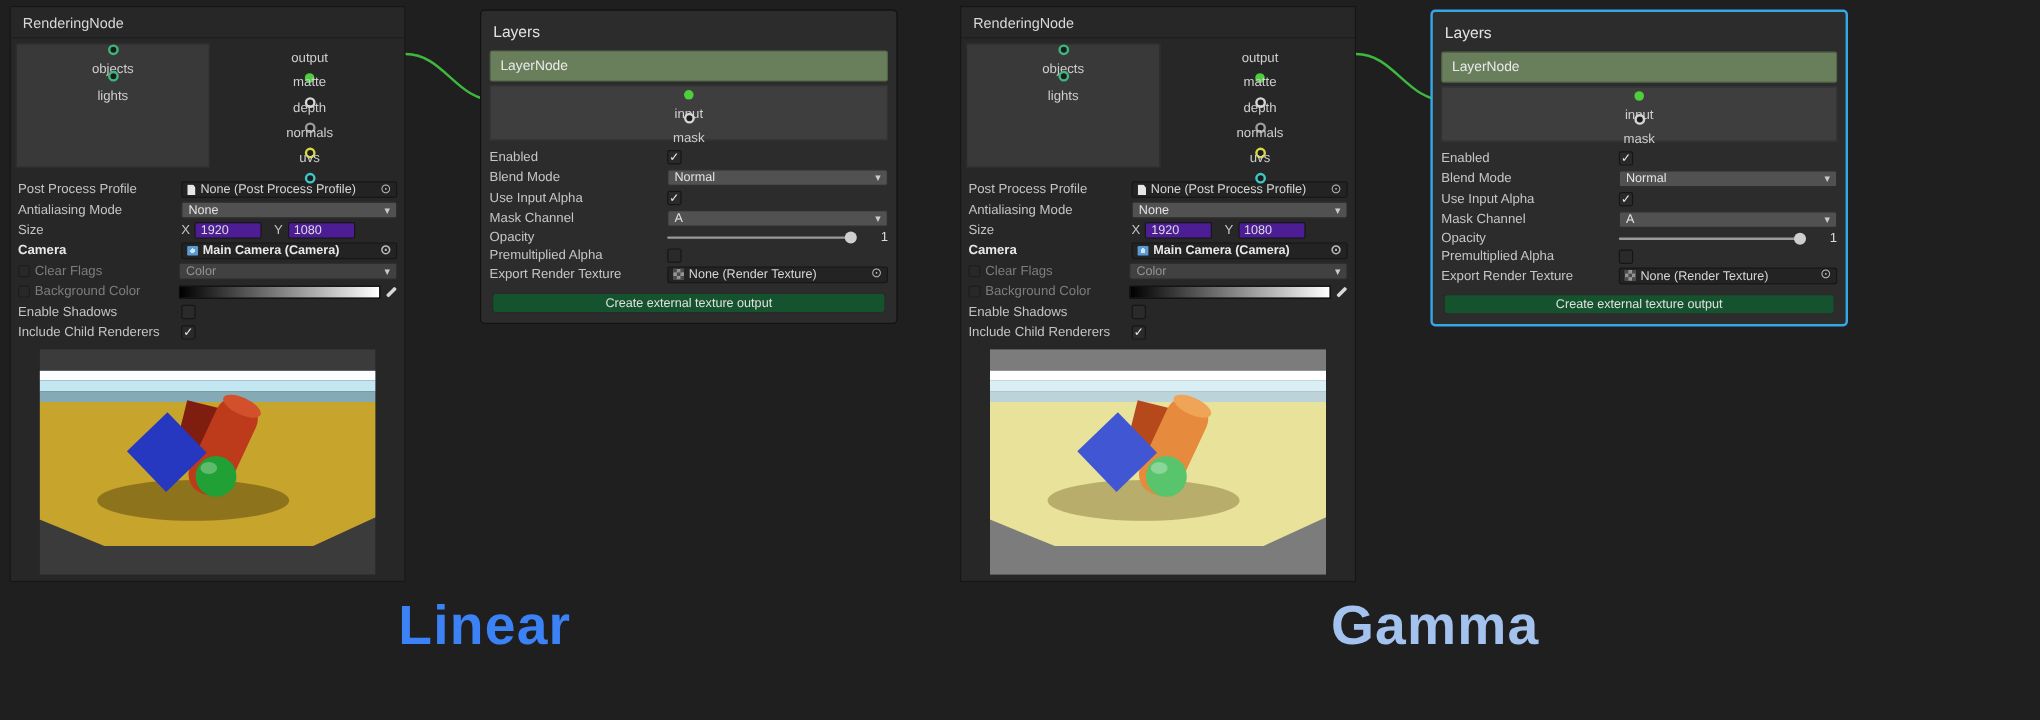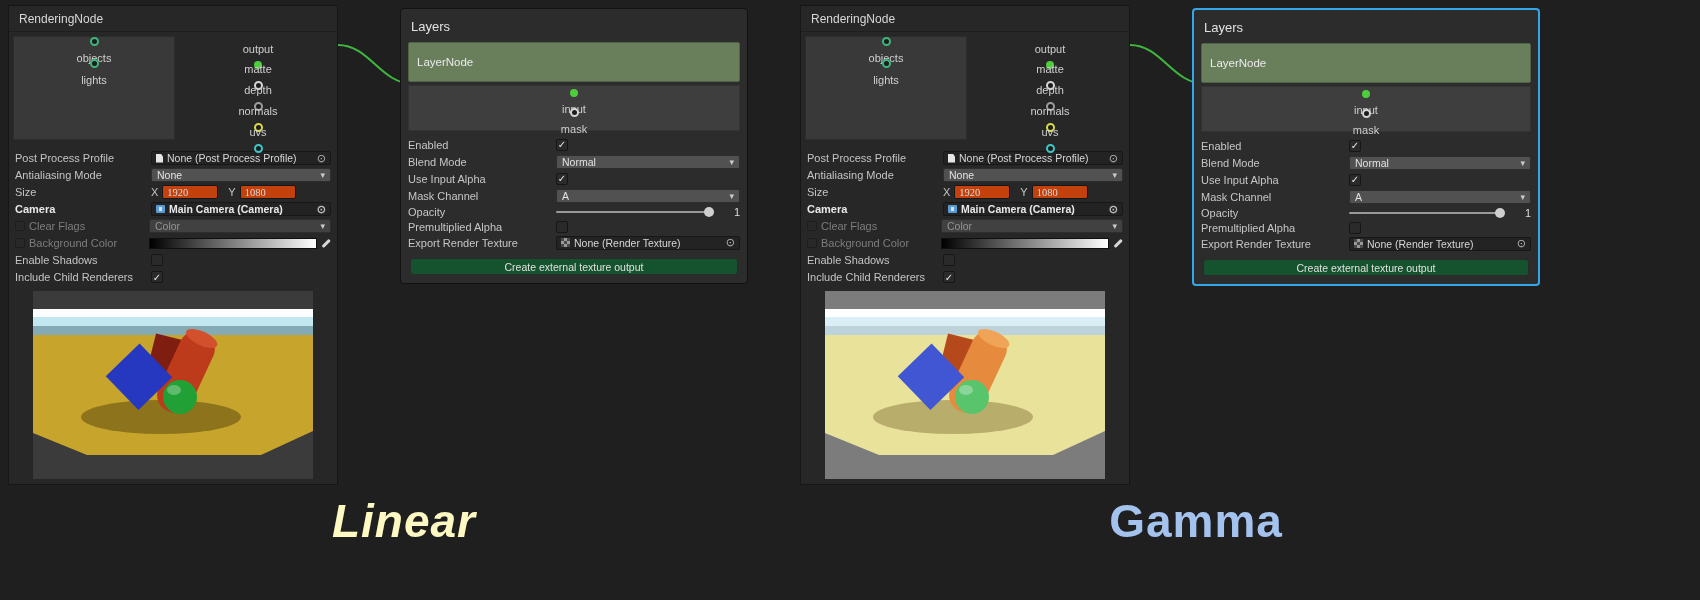--- a/index.html
+++ b/index.html
@@ -33,22 +33,22 @@
   .objfield { flex:1; display:flex; align-items:center; gap:4px; height:14px;
     background:#232323; border:1px solid #171717; border-radius:2px; padding:0 4px; color:#d6d6d6; min-width:0; }
   .objtext { flex:1; white-space:nowrap; overflow:hidden; font-size:10.5px; }
   .picker { flex:none; color:#b9b9b9; font-size:11px; line-height:11px; cursor:pointer; }
   .dropdown { flex:1; display:flex; align-items:center; height:14px; background:#515151;
     border:1px solid #2e2e2e; border-radius:2px; padding:0 5px; color:#e2e2e2; font-size:10.5px; min-width:0; }
   .dropdown .ddtext { flex:1; white-space:nowrap; overflow:hidden; }
   .dropdown.dim { background:#414141; color:#949494; }
   .dd-arrow { flex:none; font-size:9px; color:#cccccc; }
   .axis { flex:none; margin:0 4px 0 0; color:#c4c4c4; }
-  .numfield { flex:none; width:56px; height:14px; line-height:13px; background:#c2410c;
-    border:1px solid #171717; border-radius:2px; padding:0 4px; margin-right:10px; color:#dcdcdc; font-size:10.5px;font-family:Liberation Serif, serif; }
+  .numfield { flex:none; width:56px; height:14px; line-height:13px; background:#4c1d95;
+    border:1px solid #171717; border-radius:2px; padding:0 4px; margin-right:10px; color:#dcdcdc; font-size:10.5px; }
   .checkbox { width:12px; height:12px; flex:none; background:#2a2a2a; border:1px solid #161616;
     border-radius:2px; display:flex; align-items:center; justify-content:center;
     font-size:10px; color:#e8e8e8; cursor:pointer; }
   .checkbox.small { width:10px; height:10px; margin-right:4px; }
   .prow.disabled .checkbox { opacity:.55; }
   .colorfield { flex:1; display:flex; align-items:center; gap:4px; min-width:0; }
   .color-gradient { flex:1; height:11px; border:1px solid #0f0f0f;
     background:linear-gradient(to right,#000000,#ffffff); }
   .eyedropper-icon { width:10px; height:2.5px; background:#d8d8d8; border-radius:1px;
     transform:rotate(-45deg); flex:none; cursor:pointer; }
@@ -61,21 +61,21 @@
                      linear-gradient(45deg,#9a9a9a 25%,#4a4a4a 25%,#4a4a4a 75%,#9a9a9a 75%);
     background-size:6px 6px; background-position:0 0,3px 3px; }
   .preview { position:absolute; left:24px; top:285px; width:280px; height:188px; }
   .preview svg { display:block; }
 
   
   .layers-panel { position:absolute; left:392px; top:8px; width:348px; background:#2c2c2c;
     border:1px solid #121212; border-radius:4px; padding:6px 7px 8px 7px; }
   .layers-panel.selected { border-width:2px; }
   .lp-title { font-size:13px; color:#e2e2e2; padding:4px 3px 8px 3px; }
-  .layer-node-header { height:40px; background:#697f5b; border:1px solid #50644a; border-radius:2px;
+  .layer-node-header { height:26px; background:#697f5b; border:1px solid #50644a; border-radius:2px;
     display:flex; align-items:center; padding-left:8px; font-size:11.5px; color:#eaeaea; cursor:pointer; }
   .lp-ports { background:#3e3e3e; border:1px solid #333333; margin:3px 0 5px 0; padding:3px 4px; }
   .lp-ports .port { height:19px; }
   .lrow { display:flex; align-items:center; height:17px; font-size:11px; color:#c6c6c6; }
   .lrow.thin { height:15px; }
   .llabel { width:148px; flex:none; white-space:nowrap; overflow:hidden; }
   .slider { flex:1; display:flex; align-items:center; min-width:0; }
   .slider-track { flex:1; height:2px; background:#9a9a9a; border-radius:1px; }
   .slider-handle { width:10px; height:10px; border-radius:50%; background:#cfcfcf; margin-left:-2px; flex:none; cursor:pointer; }
   .slider-value { width:26px; flex:none; text-align:right; color:#dcdcdc; }
@@ -268,21 +268,21 @@
       <span class="llabel">Export Render Texture</span>
       <div class="objfield">
         <span class="rt-icon"></span>
         <span class="objtext">None (Render Texture)</span>
         <span class="picker">⊙</span>
       </div>
     </div>
     <button class="create-btn">Create external texture output</button>
   </div>
 
-  <div class="caption" style="color: #fef9c3; font-style: italic;">Linear</div>
+  <div class="caption" style="color: #3b82f6;">Linear</div>
 </div>
 
 <div class="panel-group group-gamma">
 
   <div class="rendering-node">
     <div class="rn-title">RenderingNode</div>
     <div class="rn-ports">
       <div class="rn-inputs">
         <div class="port">
           <span class="dot hollow" style="border-color: rgb(60, 184, 127);"></span>

